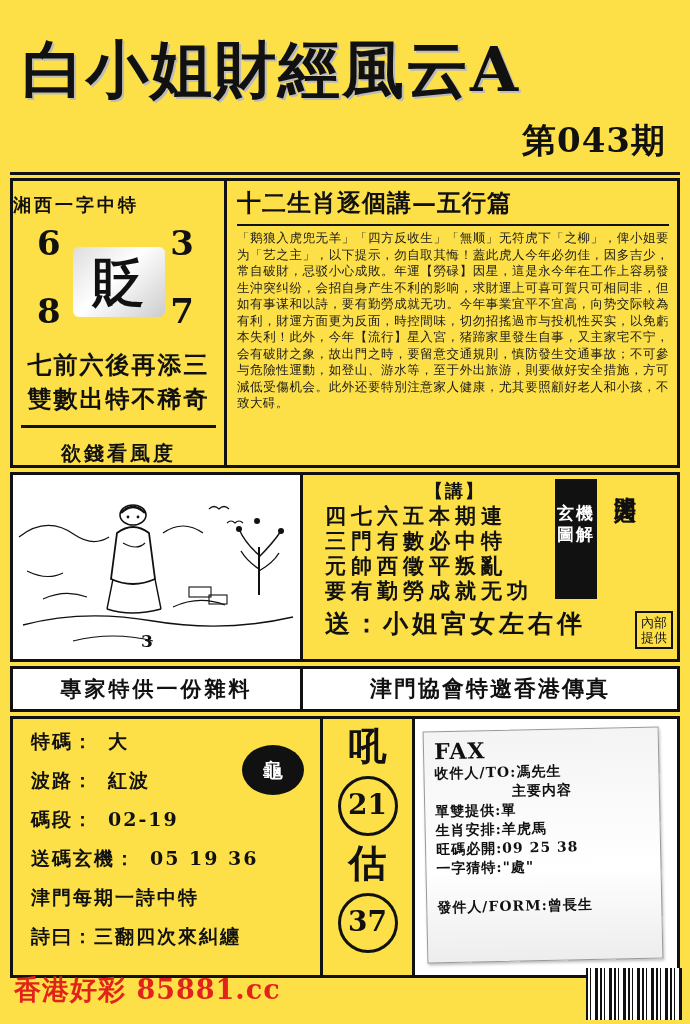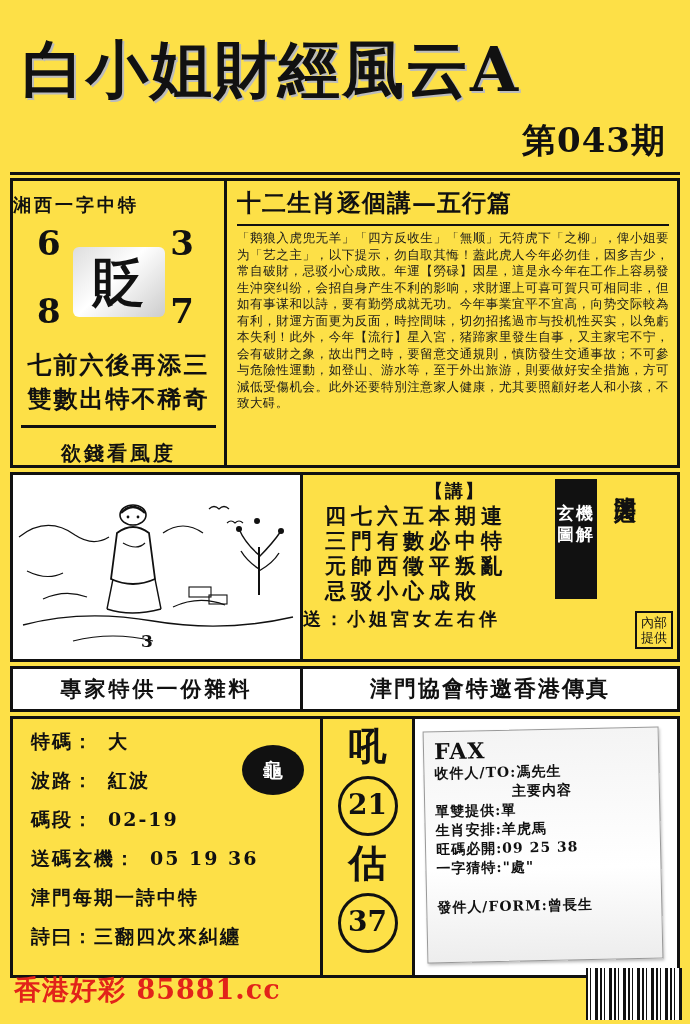--- a/index.html
+++ b/index.html
@@ -113,22 +113,22 @@
   }
   .verse-head{
     text-align:center;font-family:"DejaVu Serif",serif;font-weight:bold;
     font-size:18px;color:#111;letter-spacing:2px;margin-left:-70px;
   }
   .verse-line{
     font-family:"DejaVu Serif",serif;font-weight:bold;font-size:21px;
     color:#111;letter-spacing:5px;margin-left:22px;line-height:25px;
   }
   .verse-send{
-    font-family:"DejaVu Serif",serif;font-weight:bold;font-size:18px;
-    color:#111;letter-spacing:4px;margin-top:4px;
+    font-family:"DejaVu Serif",serif;font-weight:bold;font-size:25px;
+    color:#111;letter-spacing:4px;margin-left:22px;margin-top:4px;
   }
   .sidebox{
     position:absolute;right:4px;top:4px;width:118px;height:176px;
     display:flex;
   }
   .blackbox{
     width:42px;height:120px;background:#111;color:#fff;
     font-family:"DejaVu Serif",serif;font-weight:bold;font-size:17px;
     text-align:center;line-height:21px;padding-top:24px;box-sizing:border-box;
     letter-spacing:2px;margin-right:4px;
@@ -308,21 +308,21 @@
         <rect x="196" y="120" width="18" height="9" fill="none" stroke="#111" stroke-width="1.1"></rect>
       </svg>
       <div class="pic-num">3</div>
     </div>
 
     <div class="verse">
       <div class="verse-head">【講】</div>
       <div class="verse-line">四七六五本期連</div>
       <div class="verse-line">三門有數必中特</div>
       <div class="verse-line">元帥西徵平叛亂</div>
-      <div class="verse-line">忌驳小心成敗</div>
+      <div class="verse-line">要有勤勞成就无功</div>
       <div class="verse-send">送：小姐宮女左右伴</div>
 
       <div class="sidebox">
         <div class="blackbox">玄機圖解</div>
         <div class="oldman">津門老人</div>
         <div class="stampbox">內部提供</div>
       </div>
     </div>
   </div>
 

